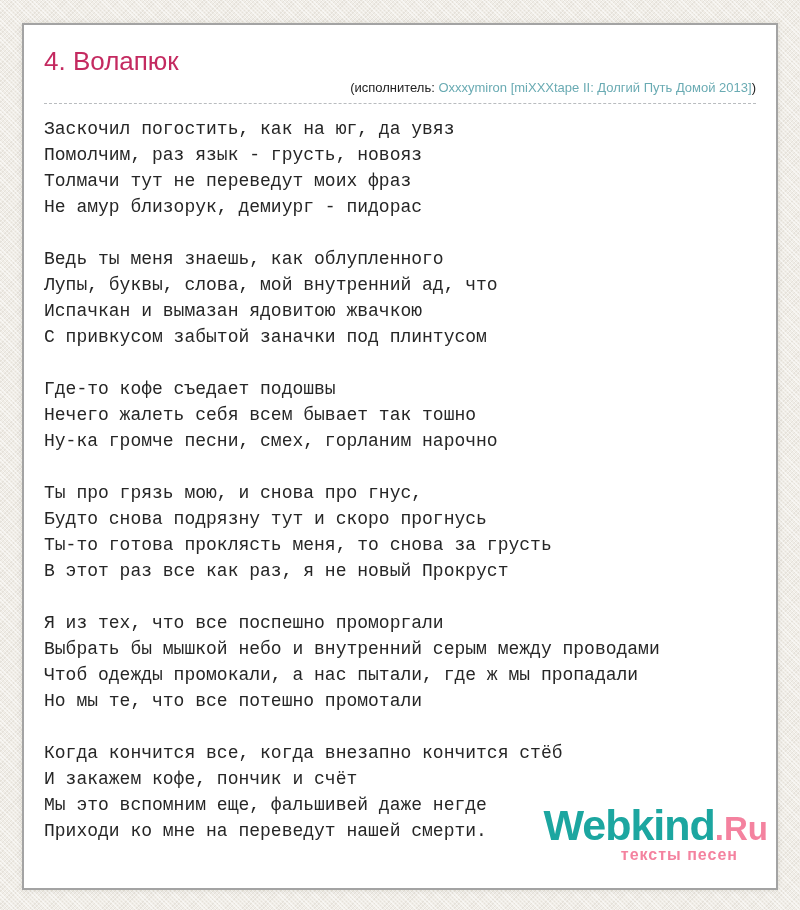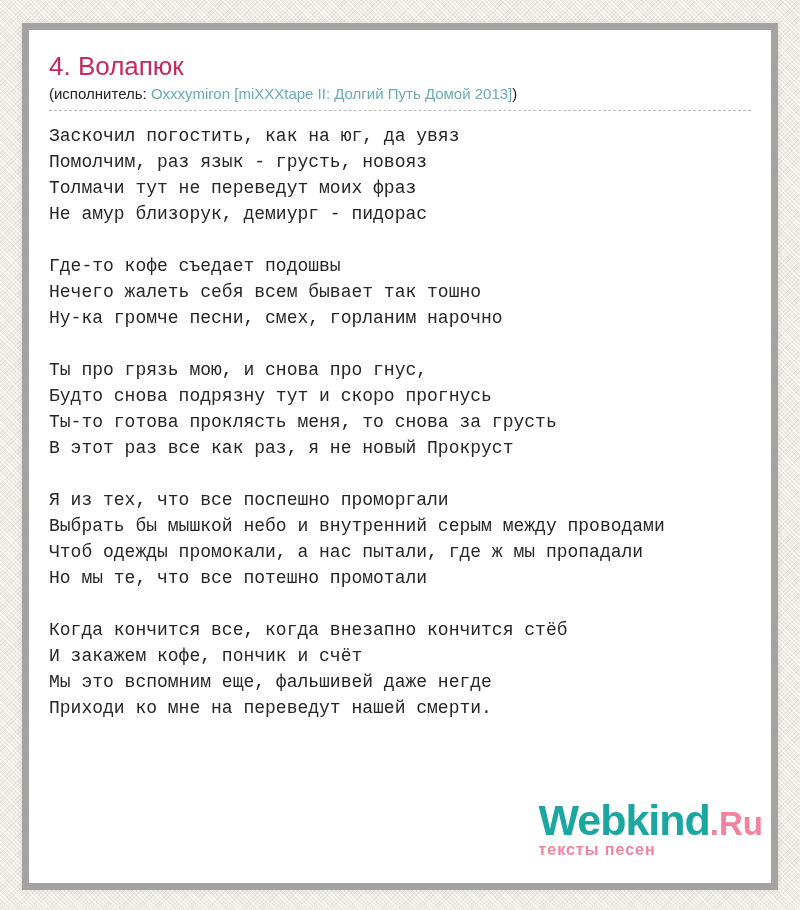--- a/index.html
+++ b/index.html
@@ -18,54 +18,56 @@
     background-image:
       repeating-linear-gradient(45deg, rgba(255,255,255,.55) 0px, rgba(255,255,255,.55) 1px, transparent 1px, transparent 3px),
       repeating-linear-gradient(135deg, rgba(205,199,188,.30) 0px, rgba(205,199,188,.30) 1px, transparent 1px, transparent 3px);
     padding:23px 22px 20px 22px;
   }
   .card{
     position:relative;
     width:756px;
     height:867px;
     background:#ffffff;
-    border:7px solid #a3a3a3;
+    border:2px solid #a3a3a3;
     box-shadow:0 0 5px rgba(120,115,100,0.18);
     padding:22px 20px 0 20px;
   }
   .song-title{
     color:var(--title-color);
     font-size:26px;
     font-weight:400;
     line-height:28px;
   }
   .subtitle{
     margin-top:5px;
-    font-size:15px;
+    font-size:13px;
     color:#222;
     padding-bottom:8px;
     border-bottom:1px dashed #b9bcbf;
+    text-align:right;
   }
   .subtitle .artist-link{
     color:var(--link-color);
     text-decoration:none;
     cursor:pointer;
   }
   .lyrics{
     margin-top:12px;
     font-size:18px;
     line-height:26px;
     color:var(--text-color);
     font-family:Liberation Mono, monospace;
   }
   .stanza{margin-bottom:26px;}
   .logo{
     position:absolute;
     right:8px;
     bottom:4px;
+    text-align:right;
     line-height:38px;
     white-space:nowrap;
     cursor:pointer;
   }
   .logo .logo-main{
     color:var(--logo-teal);
     font-size:43px;
     font-weight:700;
     letter-spacing:-1px;
   }
@@ -95,20 +97,26 @@
   </div>
 
   <div class="lyrics">
       <div class="stanza">
         <div class="line">Заскочил погостить, как на юг, да увяз</div>
         <div class="line">Помолчим, раз язык - грусть, новояз</div>
         <div class="line">Толмачи тут не переведут моих фраз</div>
         <div class="line">Не амур близорук, демиург - пидорас</div>
       </div>
       <div class="stanza">
+        <div class="line">Ведь ты меня знаешь, как облупленного</div>
+        <div class="line">Лупы, буквы, слова, мой внутренний ад, что</div>
+        <div class="line">Испачкан и вымазан ядовитою жвачкою</div>
+        <div class="line">С привкусом забытой заначки под плинтусом</div>
+      </div>
+      <div class="stanza">
         <div class="line">Где-то кофе съедает подошвы</div>
         <div class="line">Нечего жалеть себя всем бывает так тошно</div>
         <div class="line">Ну-ка громче песни, смех, горланим нарочно</div>
       </div>
       <div class="stanza">
         <div class="line">Ты про грязь мою, и снова про гнус,</div>
         <div class="line">Будто снова подрязну тут и скоро прогнусь</div>
         <div class="line">Ты-то готова проклясть меня, то снова за грусть</div>
         <div class="line">В этот раз все как раз, я не новый Прокруст</div>
       </div>

